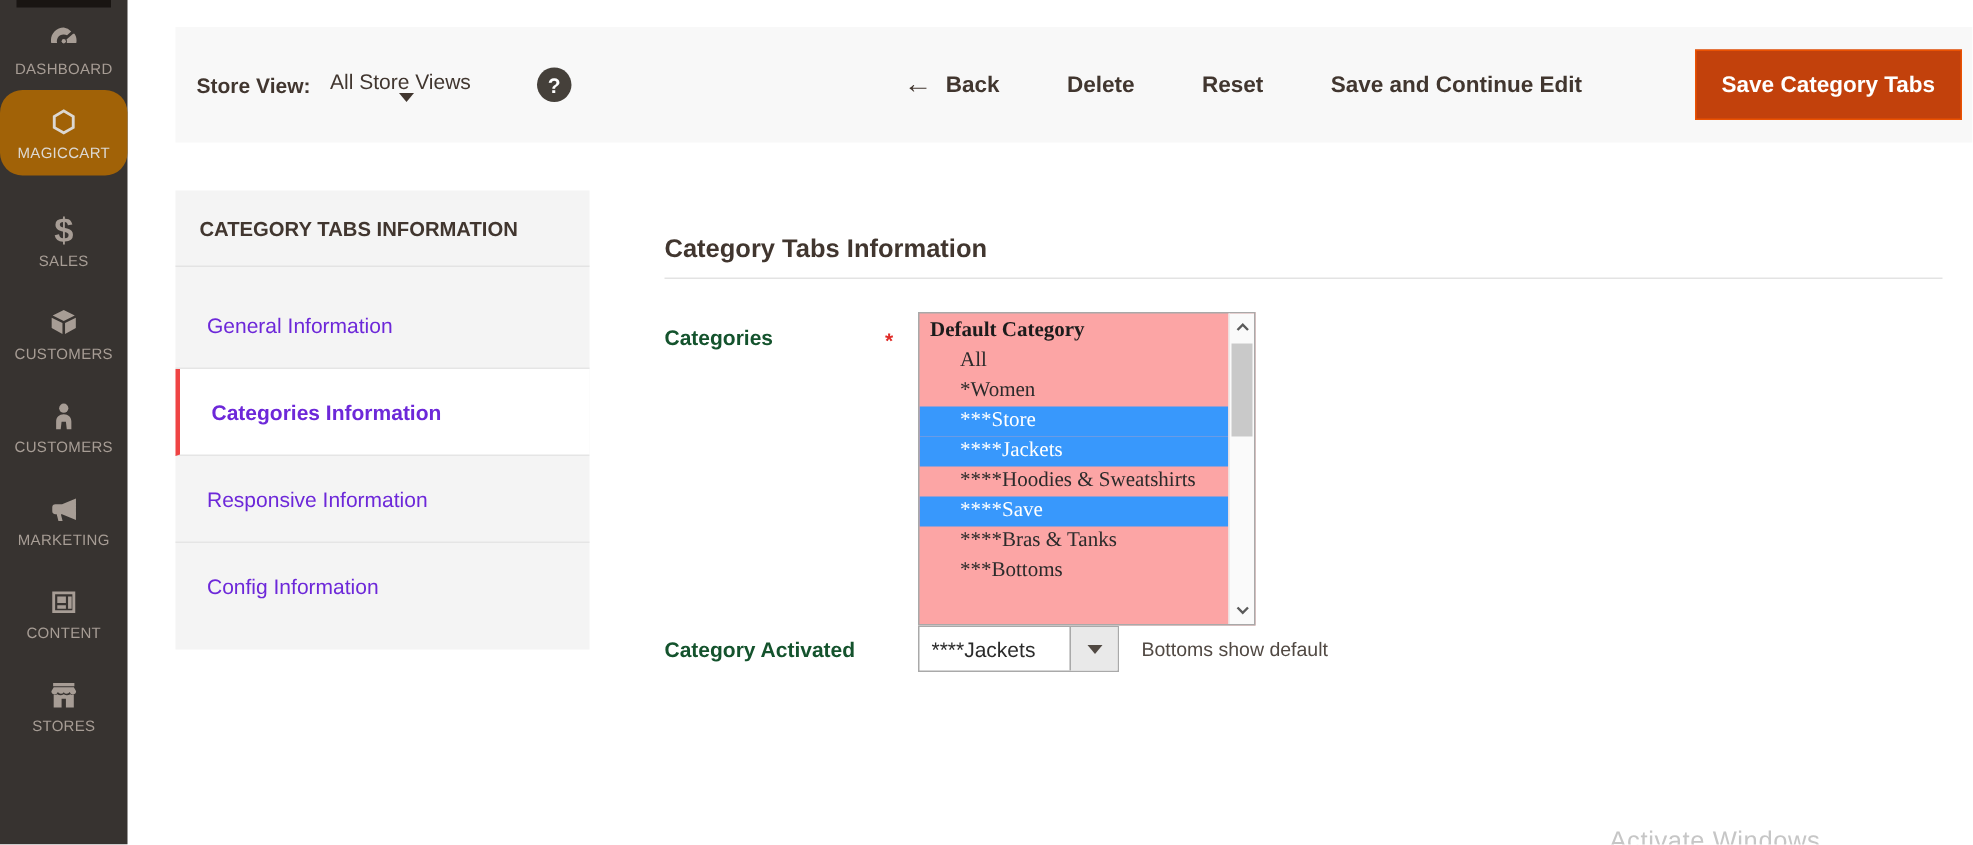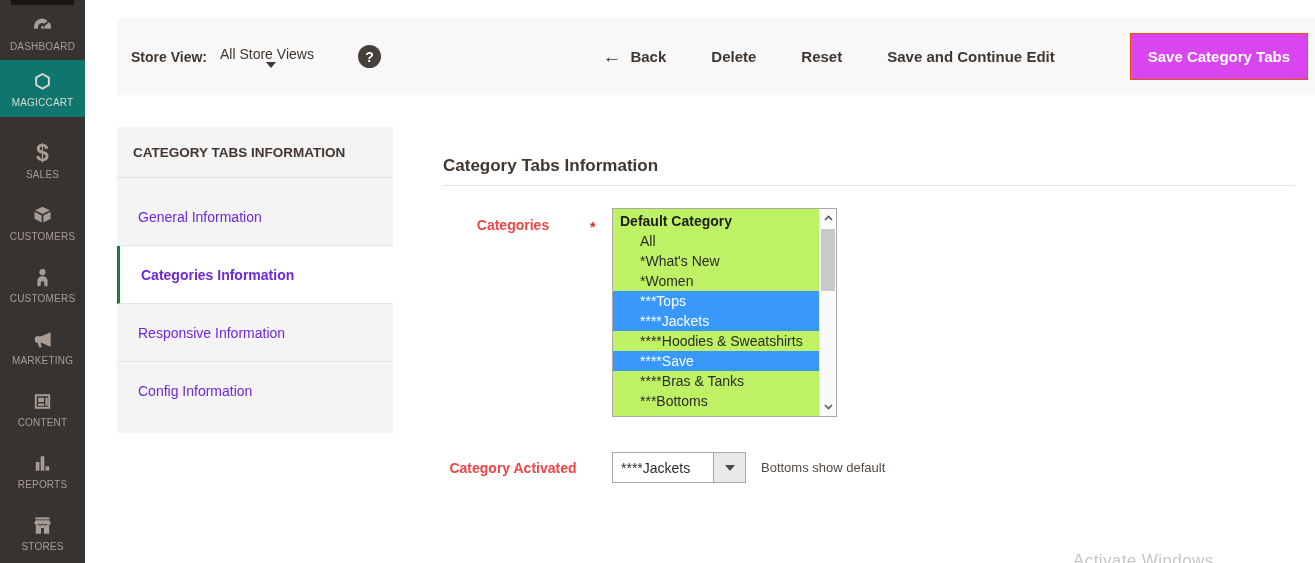--- a/index.html
+++ b/index.html
@@ -15,21 +15,21 @@
     background:#373330; z-index:5;
   }
   .logo-stub { width:63px; height:5px; margin-left:11px; background:#191512; }
   .sb-item {
     display:flex; flex-direction:column; align-items:center; justify-content:center;
     gap:4px; height:62px; color:#a79d95; cursor:pointer;
   }
   .sb-item svg { width:23px; height:23px; fill:currentColor; stroke:none; }
   .sb-item .sb-label { font-size:10px; letter-spacing:.2px; }
   #sb-dashboard { height:55px; }
-  #sb-magiccart { height:57px; background:#0f766e; color:#dcd8d3; }
+  #sb-magiccart { height:57px; background:#a16207; color:#dcd8d3;border-radius:15px; }
   .sb-gap { height:13px; }
   .dollar-glyph { font-size:23px; font-weight:700; line-height:22px; height:23px; }
 
   
   #toolbar {
     position:absolute; left:117px; top:18px; width:1198px; height:77px;
     background:#f8f8f8; display:flex; align-items:center; padding:0 7px 0 14px;
   }
   .sv-label { font-size:14px; font-weight:700; color:#41362f; }
   .sv-value-wrap { display:flex; align-items:center; margin-left:13px; cursor:pointer;flex-direction:column; }
@@ -42,21 +42,21 @@
   .help-circle {
     width:23px; height:23px; border-radius:50%; background:#45403a; color:#fff;
     display:flex; align-items:center; justify-content:center;
     font-size:14px; font-weight:700; margin-left:44px; cursor:pointer;
   }
   .tb-right { margin-left:auto; display:flex; align-items:center; gap:45px; }
   .tb-btn { font-size:15px; font-weight:600; color:#41362f; cursor:pointer; white-space:nowrap; }
   .tb-back { display:flex; align-items:center; gap:9px; }
   .back-arrow { font-size:19px; line-height:15px; font-weight:400; }
   .tb-primary {
-    margin-left:30px; background:#d946ef; color:#fff; border:1px solid #eb5202;
+    margin-left:30px; background:#c2410c; color:#fff; border:1px solid #eb5202;
     font-size:15px; font-weight:600; padding:14px 17px; cursor:pointer;
     font-family:"Liberation Sans", sans-serif;
   }
 
   
   #nav-panel {
     position:absolute; left:117px; top:127px; width:276px;
     background:#f4f4f4; padding-bottom:13px;
   }
   .np-header {
@@ -64,45 +64,45 @@
     font-size:13.5px; font-weight:700; color:#41362f;
     border-bottom:1px solid #e3e3e3;
   }
   .np-pad { height:10px; }
   .np-item {
     height:58px; display:flex; align-items:center; padding-left:21px;
     font-size:14px; color:#6d28d9; border-bottom:1px solid #e5e5e5; cursor:pointer;
   }
   .np-item:last-child { border-bottom:none; }
   .np-item.active {
-    background:#fff; border-left:3px solid #15803d; 
+    background:#fff; border-left:3px solid #ef4444; 
     font-weight:600; border-bottom:1px solid #e5e5e5;
   }
 
   
   #main { position:absolute; left:443px; top:150px; width:852px; }
   .main-title {
     padding-top:6px; font-size:17px; line-height:19px; font-weight:600; color:#41362f;
     padding-bottom:10px; border-bottom:1px solid #e3e3e3;
   }
   .form-row { position:relative; }
   .row-cats { margin-top:22px; height:209px; }
-  .row-activated { margin-top:35px; height:31px; }
+  .row-activated { height:31px; }
   .f-label {
-    position:absolute; left:0; width:140px; text-align:center;
-    font-size:14px; font-weight:600; color:#ef4444;
+    position:absolute; left:0; width:140px; text-align:left;
+    font-size:14px; font-weight:600; color:#14532d;
   }
   .row-cats .f-label { top:9px; }
   .row-activated .f-label { top:8px; }
   .f-star { position:absolute; left:147px; top:11px; color:#e02b27; font-size:14px; font-weight:600; }
 
   
   .listbox {
     position:absolute; left:169px; top:0; width:225px; height:209px;
-    background:#bef264; border:1px solid #a9a9a9;
+    background:#fca5a5; border:1px solid #a9a9a9;font-family:Liberation Serif, serif;
   }
   .opts { position:absolute; left:0; top:2px; right:17px; overflow:hidden; }
   .opt {
     height:20px; line-height:20px; font-size:14px; color:#2b2b2b;
     padding-left:7px; white-space:nowrap; cursor:default;
   }
   .opt.ind { padding-left:27px; }
   .opt.bold { font-weight:700; color:#1c1c1c; }
   .opt.sel { background:#3898fc; color:#fff; }
 
@@ -190,28 +190,20 @@
   </div>
 
   <div class="sb-item">
     <svg viewBox="0 0 24 24">
         <path d="M4 4.5v15h16v-15H4zm14 13H6v-11h12v11z"></path>
         <path d="M7.5 8h6v4.5h-6zM15 8h2.5v8.5H15zM7.5 14h6v2.5h-6z"></path>
       </svg>
     <span class="sb-label">CONTENT</span>
   </div>
 
-  <div class="sb-item">
-    <svg viewBox="0 0 24 24">
-        <rect x="5" y="10.5" width="3.8" height="9"></rect>
-        <rect x="10.1" y="4.5" width="3.8" height="15"></rect>
-        <rect x="15.2" y="15" width="3.8" height="4.5"></rect>
-      </svg>
-    <span class="sb-label">REPORTS</span>
-  </div>
 
   <div class="sb-item">
     <svg viewBox="0 0 24 24">
         <path d="M4.6 3.5h14.8v2.2H4.6z"></path>
         <path d="M3.4 9.2 5 6.4h14l1.6 2.8a2.3 2.3 0 0 1-4.5.6 2.35 2.35 0 0 1-4.1.05A2.35 2.35 0 0 1 7.9 9.8a2.3 2.3 0 0 1-4.5-.6z"></path>
         <path d="M5 11.6v8.9h5.5v-6h3v6H19v-8.9a4 4 0 0 1-2.5-.3 4.2 4.2 0 0 1-4.5 0 4.2 4.2 0 0 1-4.5 0 4 4 0 0 1-2.5.3z"></path>
       </svg>
     <span class="sb-label">STORES</span>
   </div>
 </div>
@@ -249,23 +241,22 @@
   <div class="main-title">Category Tabs Information</div>
 
   <div class="form-row row-cats">
     <span class="f-label">Categories</span>
     <span class="f-star">*</span>
 
     <div class="listbox">
       <div class="opts">
           <div class="opt bold">Default Category</div>
           <div class="opt ind">All</div>
-          <div class="opt ind">*What's New</div>
           <div class="opt ind">*Women</div>
-          <div class="opt sel ind">***Tops</div>
+          <div class="opt sel ind">***Store</div>
           <div class="opt sel ind">****Jackets</div>
           <div class="opt ind">****Hoodies &amp; Sweatshirts</div>
           <div class="opt sel ind">****Save</div>
           <div class="opt ind">****Bras &amp; Tanks</div>
           <div class="opt ind">***Bottoms</div>
         </div>
       <div class="sbar">
         <div class="sbar-btn sbar-up">
           <svg viewBox="0 0 9 6">
               <polyline points="1,5 4.5,1.5 8,5"></polyline>

